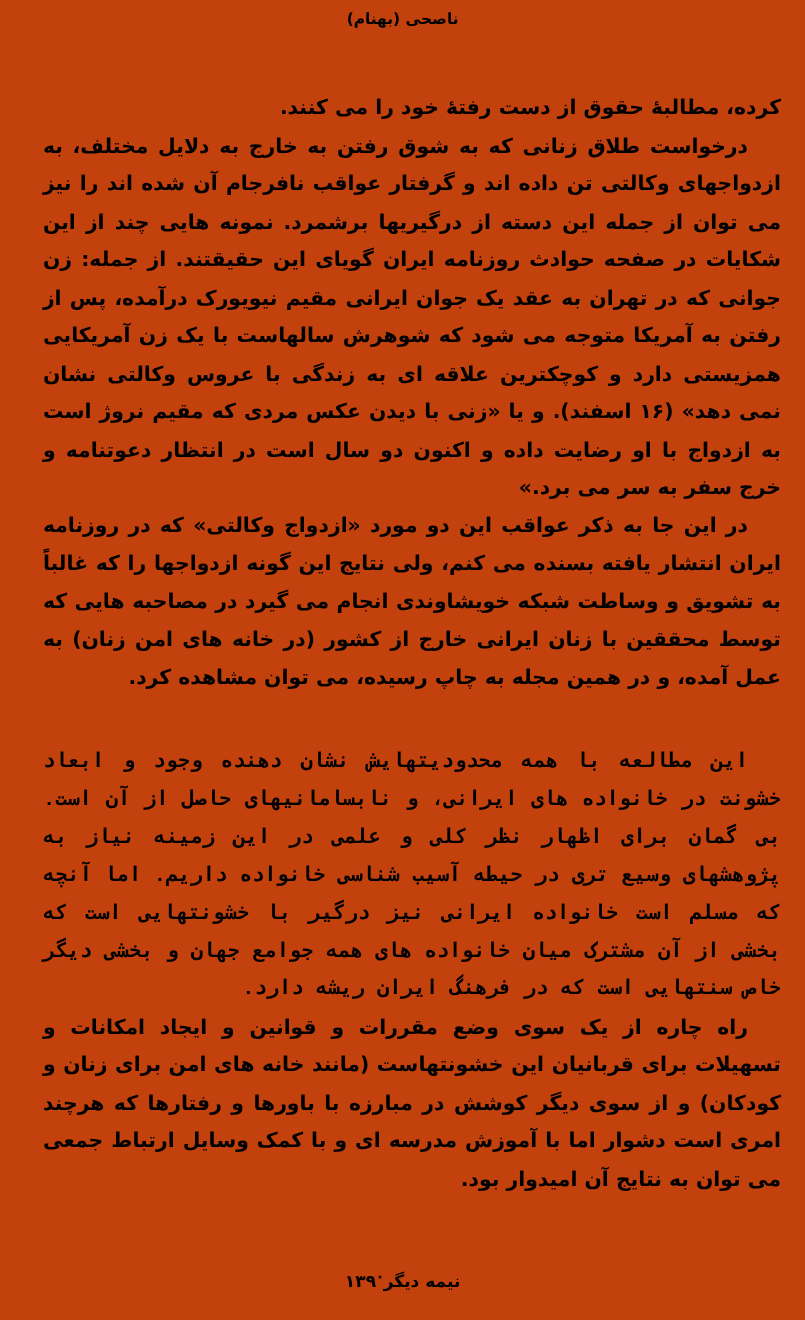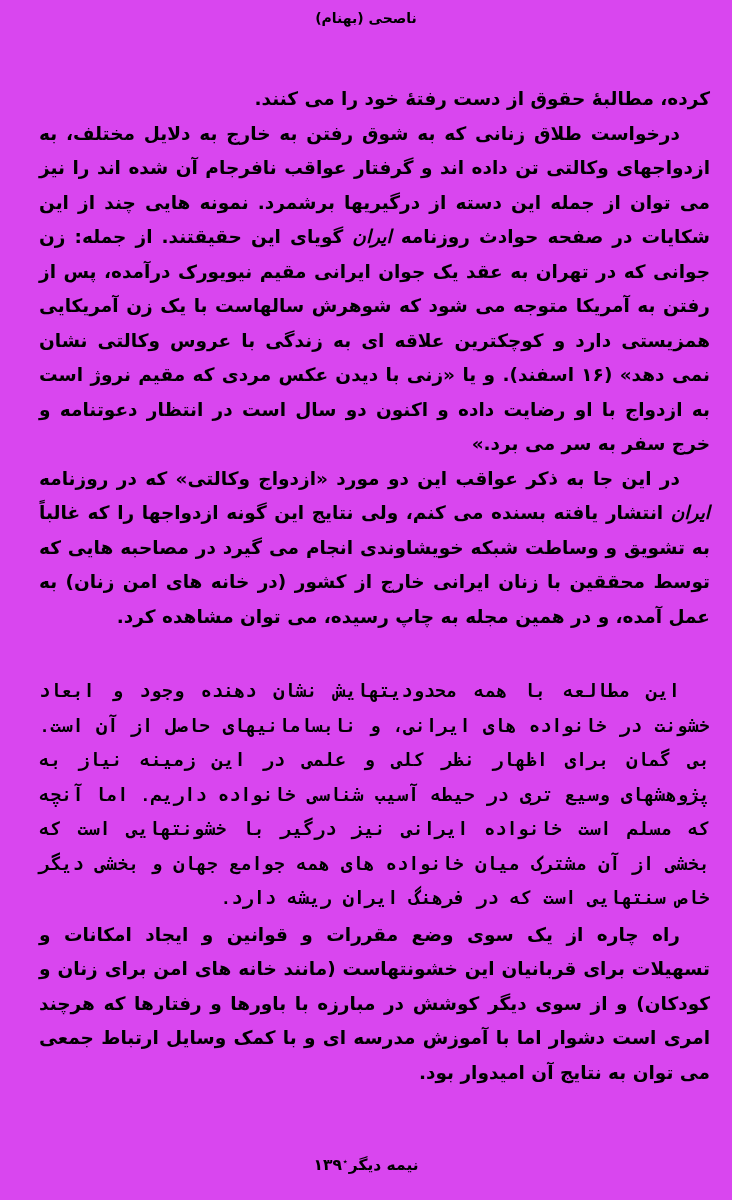--- a/index.html
+++ b/index.html
@@ -5,21 +5,21 @@
   html, body {
     margin: 0;
     padding: 0;
     background: #e8e8e8;
   }
   .page {
     position: relative;
     width: 732px;
     height: 1200px;
     margin: 0 auto;
-    background: #d946ef;
+    background: #c2410c;
     color: #000000;
     font-family: "DejaVu Sans", sans-serif;
     overflow: hidden;
   }
   .running-head {
     position: absolute;
     top: 10px;
     left: 0;
     right: 0;
     text-align: center;
@@ -45,21 +45,20 @@
     padding: 0;
   }
   .indent {
     text-indent: 30px;
   }
   .section-gap {
     margin-top: 42px !important;
     font-family: Liberation Mono, monospace;
   }
   .italic-name {
-    font-style: italic;
   }
   .page-footer {
     position: absolute;
     top: 1156px;
     left: 0;
     right: 0;
     text-align: center;
     direction: rtl;
     font-size: 15.5px;
     font-weight: bold;

